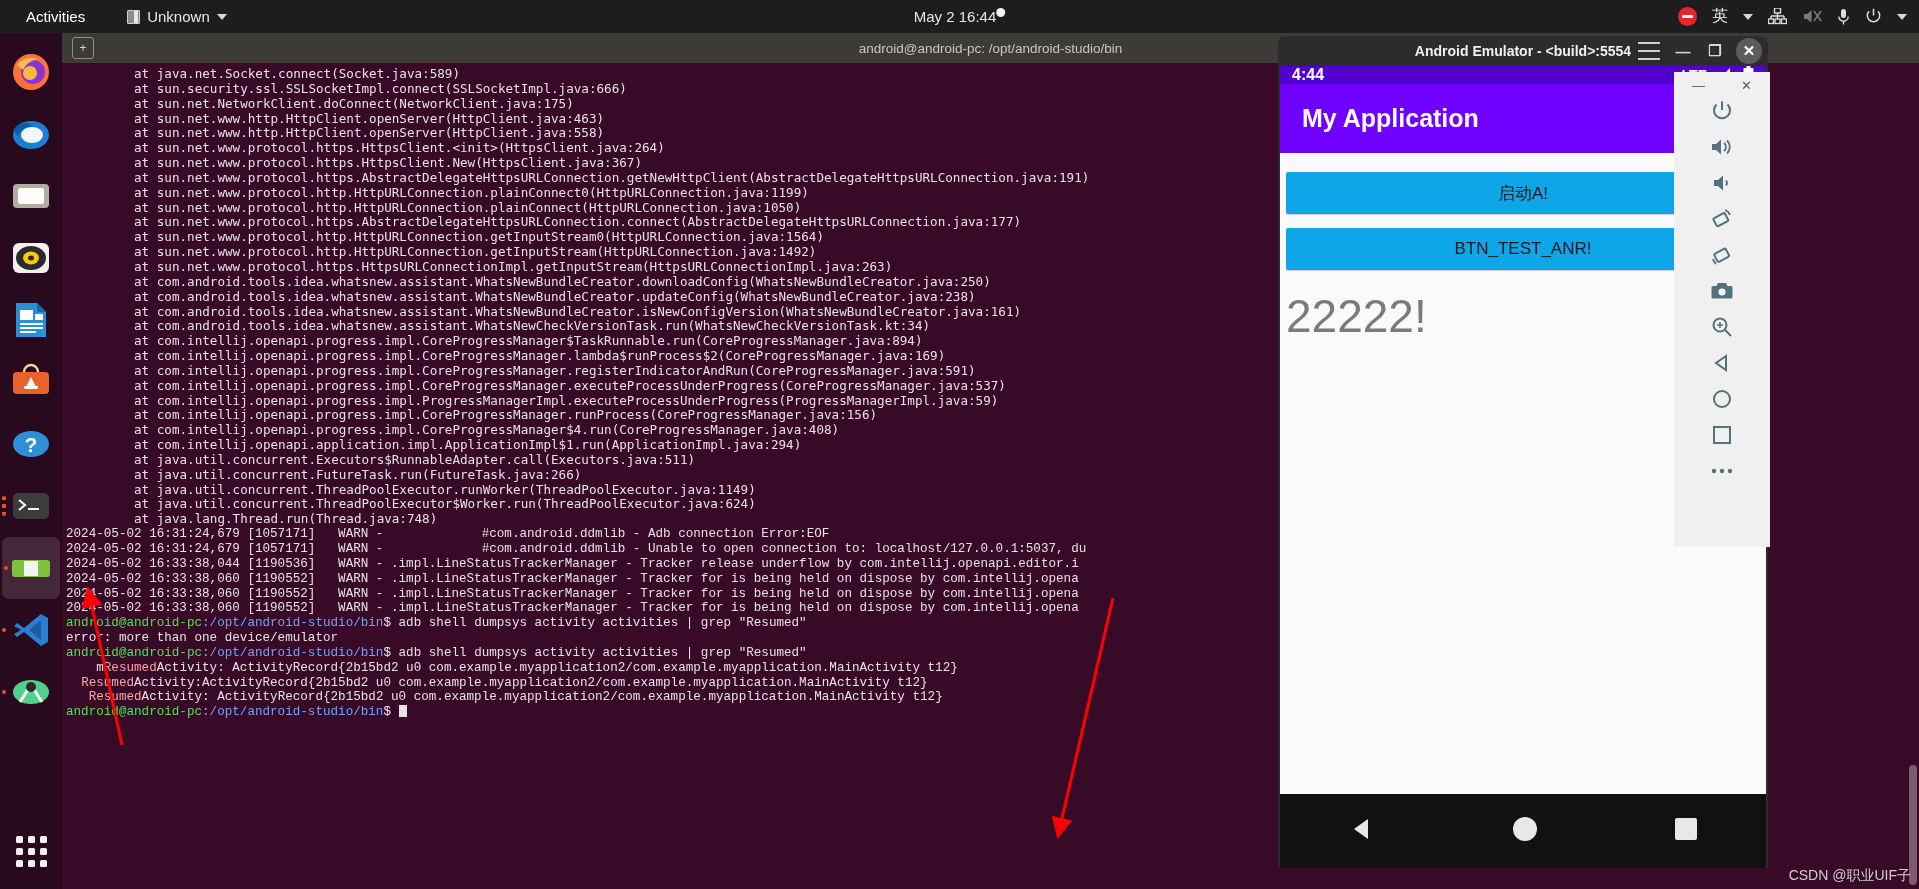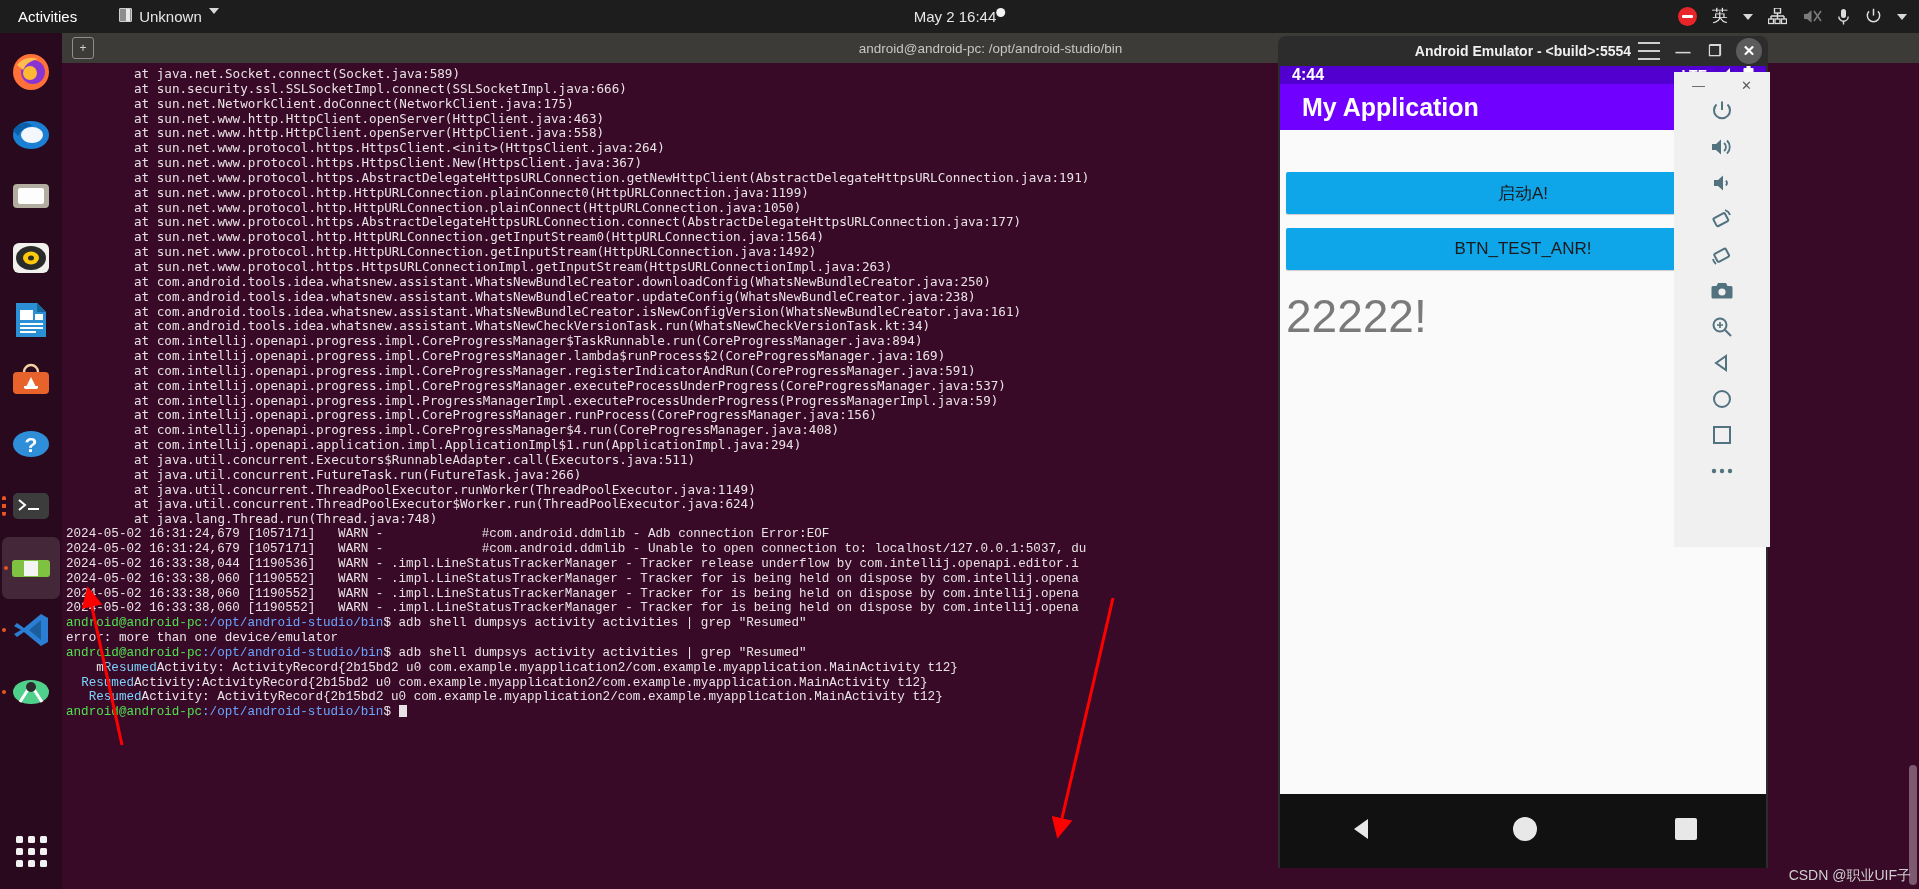--- a/index.html
+++ b/index.html
@@ -11,22 +11,22 @@
   }
   #screen { position: relative; width: 1919px; height: 889px; background:#35092a; }
 
   
   #topbar {
     position: absolute; left:0; top:0; width:1919px; height:33px;
     background:#1d1d1d; color:#e6e6e6;
     display:flex; align-items:center;
     font-size:15px;
   }
-  #topbar .activities { padding:0 14px 0 18px; color:#fff; }
-  #topbar .winmenu { display:flex; align-items:flex-start; gap:7px; margin-left:28px;}
+  #topbar .activities { padding:0 14px 0 26px; color:#fff; }
+  #topbar .winmenu { display:flex; align-items:center; gap:7px; margin-left:28px;}
   .win-ico {
     width:13px; height:14px; border:1.6px solid #cfcfcf; border-radius:1px;
     display:inline-block; position:relative; background:#8d8d8d;
   }
   .win-ico::after{content:"";position:absolute;right:1px;top:0;bottom:0;width:4px;background:#e8e8e8;}
   .caret-dn { width:0;height:0;border-left:5px solid transparent;border-right:5px solid transparent;border-top:6px solid #d8d8d8;display:inline-block;}
   #clockgrp { position:absolute; left:50%; transform:translateX(-50%); display:flex; gap:0; font-size:15px;}
   #clockgrp .dot { width:9px;height:9px;border-radius:50%;background:#f2f2f2; }
   #trayzone { position:absolute; right:12px; display:flex; align-items:center; gap:15px; }
   .dnd-icon { width:19px;height:19px;border-radius:50%;background:#e8262a;position:relative;}
@@ -65,21 +65,21 @@
   #term-title .tt { position:absolute; left:0; right:0; text-align:center; }
   #term-body {
     position:absolute; left:0; top:30px; right:0; bottom:0;
     background:#380a28; color:#e8e2e4;
     font-family:"DejaVu Sans Mono","Liberation Mono",monospace;
     font-size:12.6px; line-height:14.85px;
     padding:4px 0 0 0; overflow:hidden; white-space:pre;
   }
   #term-body .ln { padding-left:72px; height:14.85px; }
   #term-body .ln.flush { padding-left:4px;font-family:Liberation Mono, monospace; }
-  .c-green{color:#4fe24f;text-align:right;} .c-blue{color:#6aa6ff;} .c-red{color:#7dd3fc;}
+  .c-green{color:#4fe24f;text-align:right;} .c-blue{color:#6aa6ff;} .c-red{color:#fca5a5;}
   .c-white{color:#f2eef0;}
   .cursor { display:inline-block; width:8px;height:12px;background:#e8e2e4; vertical-align:-2px;}
   
   #term-scroll { position:absolute; right:0; top:30px; width:12px; bottom:0; background:#380a28;}
   #term-scroll .thumb{ position:absolute; right:2px; bottom:4px; width:8px; height:120px; background:#7d5a70; border-radius:4px;}
 
   
   #annots { position:absolute; left:0; top:0; width:1919px;height:889px; pointer-events:none; }
 
   
@@ -90,21 +90,21 @@
   #emu-hamb { position:absolute; right:108px; top:6px; width:22px;height:18px;
       display:flex;flex-direction:column;justify-content:space-between;}
   #emu-hamb i{display:block;height:2px;background:#cfcfcf;}
   .wbtn { position:absolute; top:4px; width:26px;height:22px; color:#d8d8d8; font-size:15px; display:flex;align-items:center;justify-content:center;}
   #emu-min{right:72px;} #emu-max{right:40px;}
   #emu-close{right:6px; width:26px;height:26px;border-radius:50%;background:#5c5c5c;color:#fff;top:2px;}
   #emu-screen { position:absolute; left:2px; top:30px; width:486px; height:802px; background:#fafafa; overflow:hidden;}
   #and-status { height:18px; background:#5100cf; color:#fff; display:flex; align-items:center;
       padding:0 12px; font-size:16px; font-weight:bold;}
   #and-status .right { margin-left:auto; display:flex; align-items:center; gap:8px; font-size:14px;}
-  #and-appbar { height:46px; background:#7000ff; color:#fff; display:flex; align-items:center; padding-left:22px;
+  #and-appbar { height:69px; background:#7000ff; color:#fff; display:flex; align-items:center; padding-left:22px;
       font-size:25px; font-weight:bold;}
   #and-content { position:absolute; left:0; right:0; top:96px; bottom:74px; background:#fafafa; padding:6px 4px;}
   .and-btn { height:42px; margin:4px 2px 14px 2px; background:#0ea5e9; color:#1a1a1a;
       display:flex; align-items:center; justify-content:center; font-size:17px; border-radius:2px;
       box-shadow:0 1px 1px rgba(0,0,0,0.18); }
   #and-bigtext { font-size:46px; color:#7a7a7a; padding:8px 0 0 2px; line-height:1.05;}
   #and-nav { position:absolute; left:0; right:0; bottom:0; height:74px; background:#111;
       display:flex; align-items:center; justify-content:space-around; }
   #emu-side { position:absolute; left:396px; top:36px; width:96px; height:475px;
       background:#f0f0f0; display:flex; flex-direction:column; align-items:center; padding-top:6px; }

